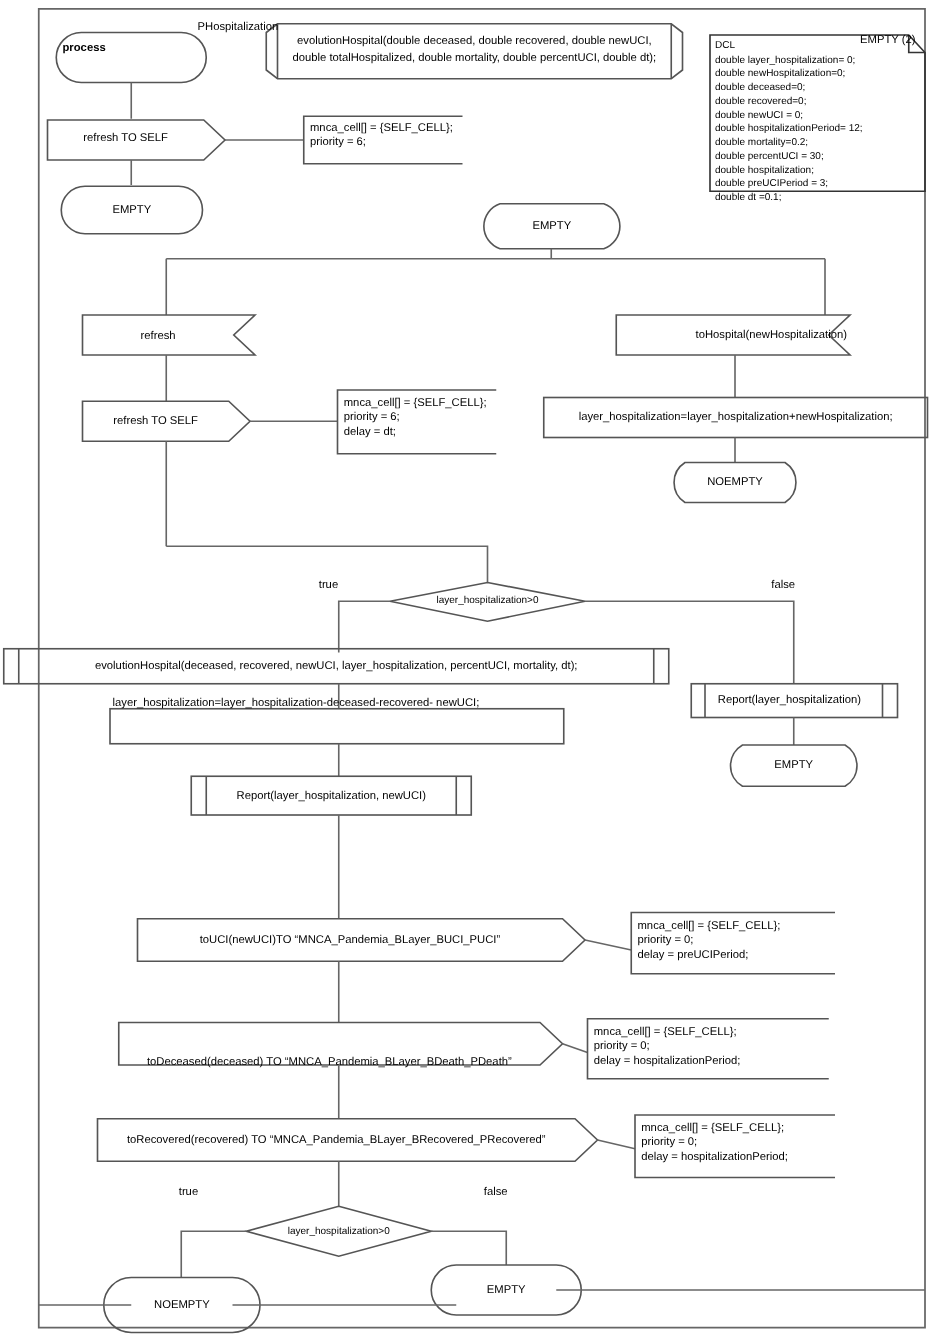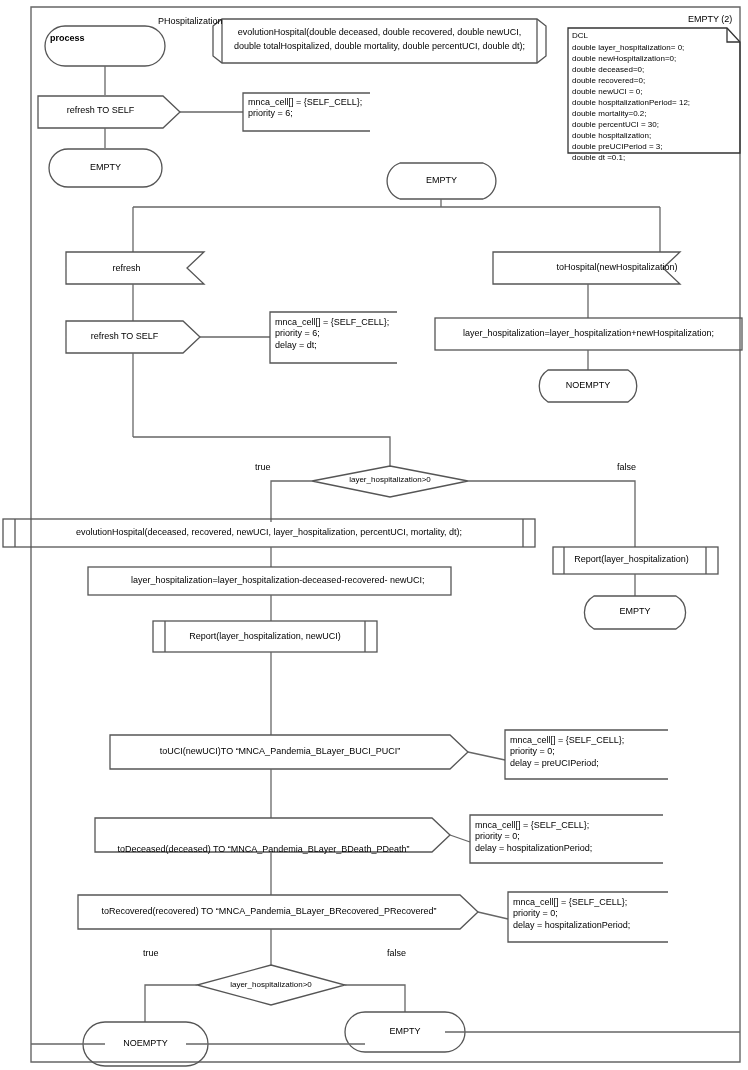--- a/index.html
+++ b/index.html
@@ -125,21 +125,21 @@
 
   <div class="lbl ctr" style="left:38px;top:105px;width:125px;">refresh TO SELF</div>
   <div class="lbl multiline" style="left:248px;top:97px;">mnca_cell[] = {SELF_CELL};
 priority = 6;</div>
 
   <div class="lbl ctr" style="left:68px;top:162px;width:75px;">EMPTY</div>
 
   <div class="lbl multiline ctr" style="left:222px;top:26px;width:315px;line-height:1.5;">evolutionHospital(double deceased, double recovered, double newUCI,
 double totalHospitalized, double mortality, double percentUCI, double dt);</div>
 
-  <div class="lbl" style="left:676px;top:14px;padding-left:12px;">EMPTY (2)</div>
+  <div class="lbl" style="left:676px;top:26px;padding-left:12px;">EMPTY (2)</div>
   <div class="lbl" style="left:572px;top:31px;font-size:8px;">DCL</div>
   <div class="lbl multiline" style="left:572px;top:42px;font-size:8px;line-height:1.38;">double layer_hospitalization= 0;
 double newHospitalization=0;
 double deceased=0;
 double recovered=0;
 double newUCI = 0;
 double hospitalizationPeriod= 12;
 double mortality=0.2;
 double percentUCI = 30;
 double hospitalization;
@@ -156,21 +156,21 @@
 
   <div class="lbl ctr" style="left:493px;top:262px;width:170px;margin-left:39px;">toHospital(newHospitalization)</div>
   <div class="lbl ctr" style="left:440px;top:328px;width:297px;">layer_hospitalization=layer_hospitalization+newHospitalization;</div>
   <div class="lbl ctr" style="left:548px;top:380px;width:80px;">NOEMPTY</div>
 
   <div class="lbl" style="left:255px;top:462px;">true</div>
   <div class="lbl" style="left:617px;top:462px;">false</div>
   <div class="lbl ctr" style="left:340px;top:475px;width:100px;font-size:8px;">layer_hospitalization&gt;0</div>
 
   <div class="lbl ctr" style="left:20px;top:527px;width:498px;">evolutionHospital(deceased, recovered, newUCI, layer_hospitalization, percentUCI, mortality, dt);</div>
-  <div class="lbl ctr" style="left:90px;top:575px;width:285px;margin-left:41px;">layer_hospitalization=layer_hospitalization-deceased-recovered- newUCI;</div>
+  <div class="lbl ctr" style="left:90px;top:557px;width:285px;">layer_hospitalization=layer_hospitalization-deceased-recovered- newUCI;</div>
   <div class="lbl ctr" style="left:167px;top:631px;width:196px;">Report(layer_hospitalization, newUCI)</div>
 
   <div class="lbl ctr" style="left:558px;top:554px;width:147px;">Report(layer_hospitalization)</div>
   <div class="lbl ctr" style="left:594px;top:606px;width:82px;">EMPTY</div>
 
   <div class="lbl ctr" style="left:110px;top:746px;width:340px;">toUCI(newUCI)TO “MNCA_Pandemia_BLayer_BUCI_PUCI”</div>
   <div class="lbl multiline" style="left:510px;top:735px;">mnca_cell[] = {SELF_CELL};
 priority = 0;
 delay = preUCIPeriod;</div>
 

